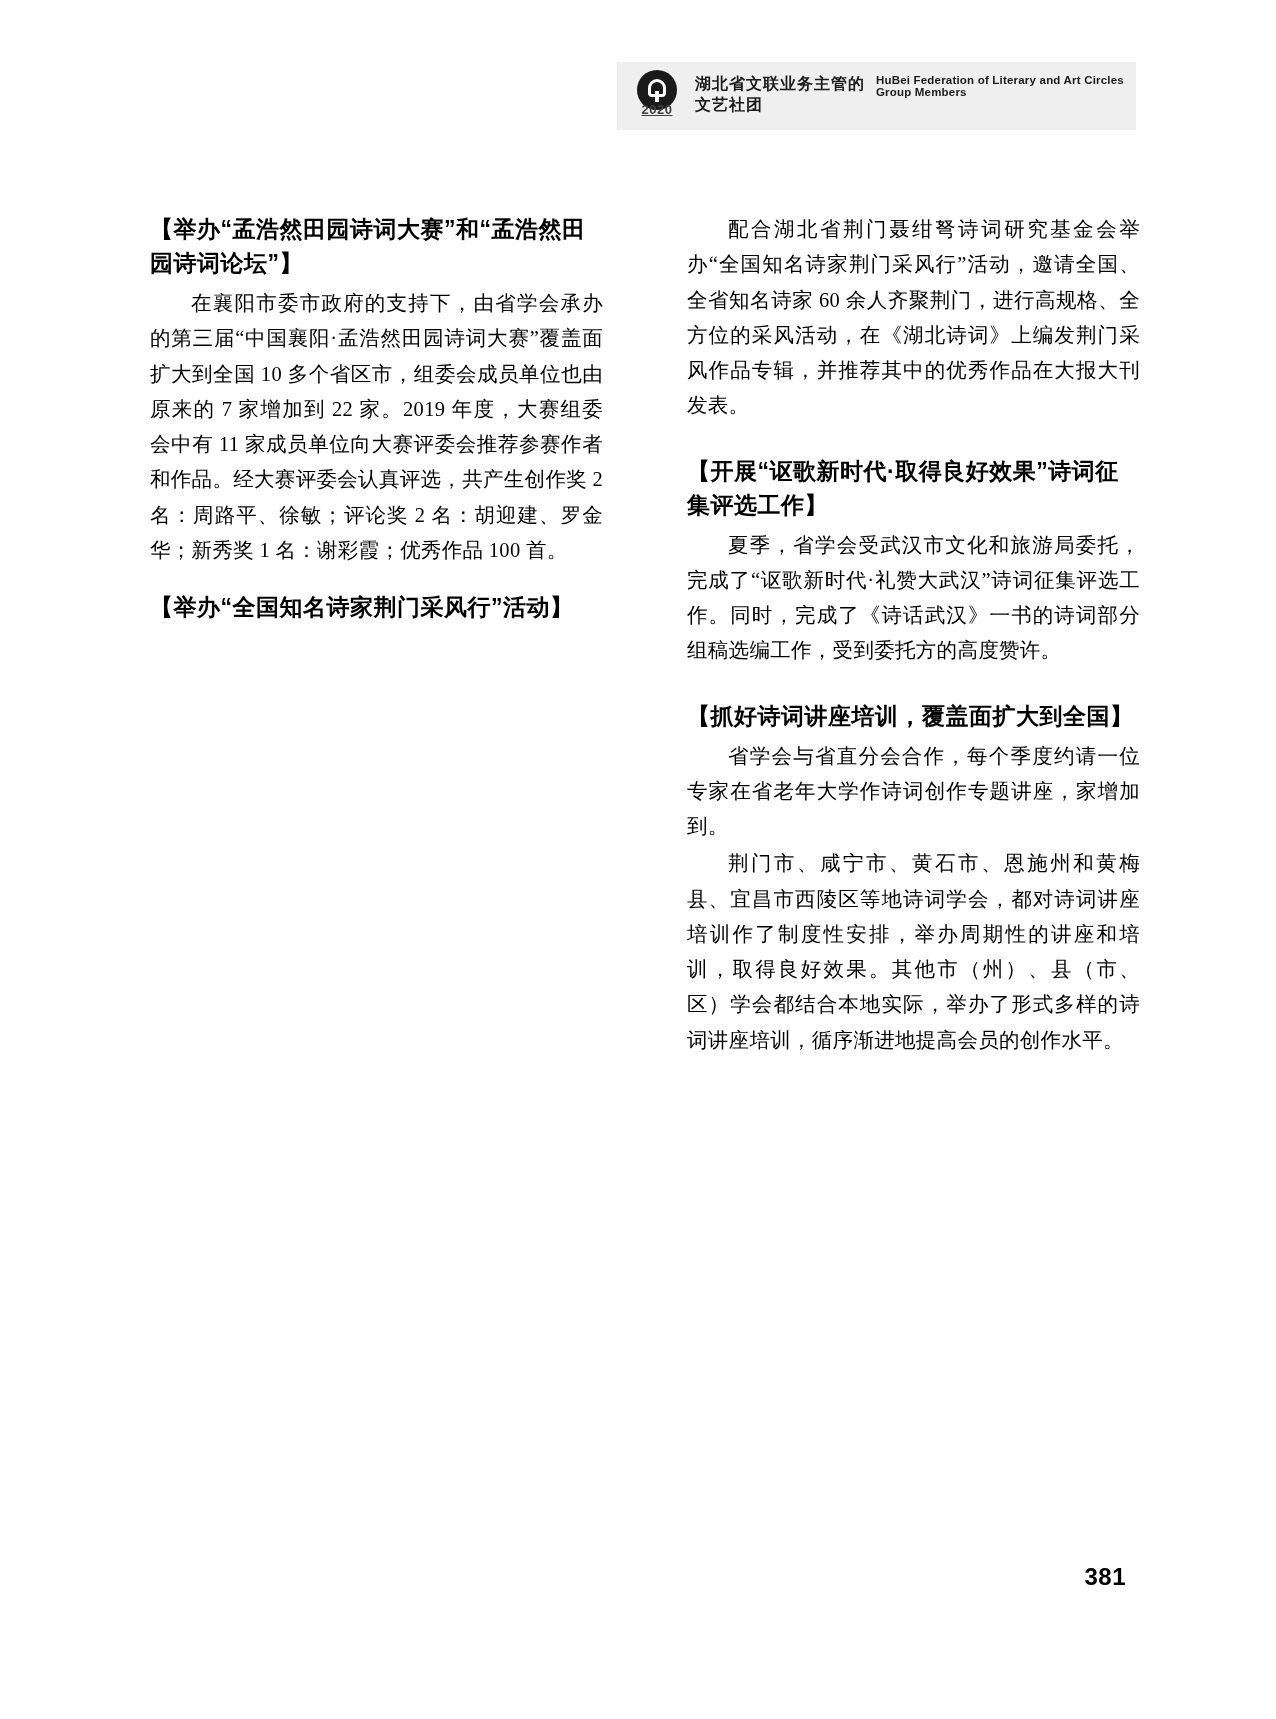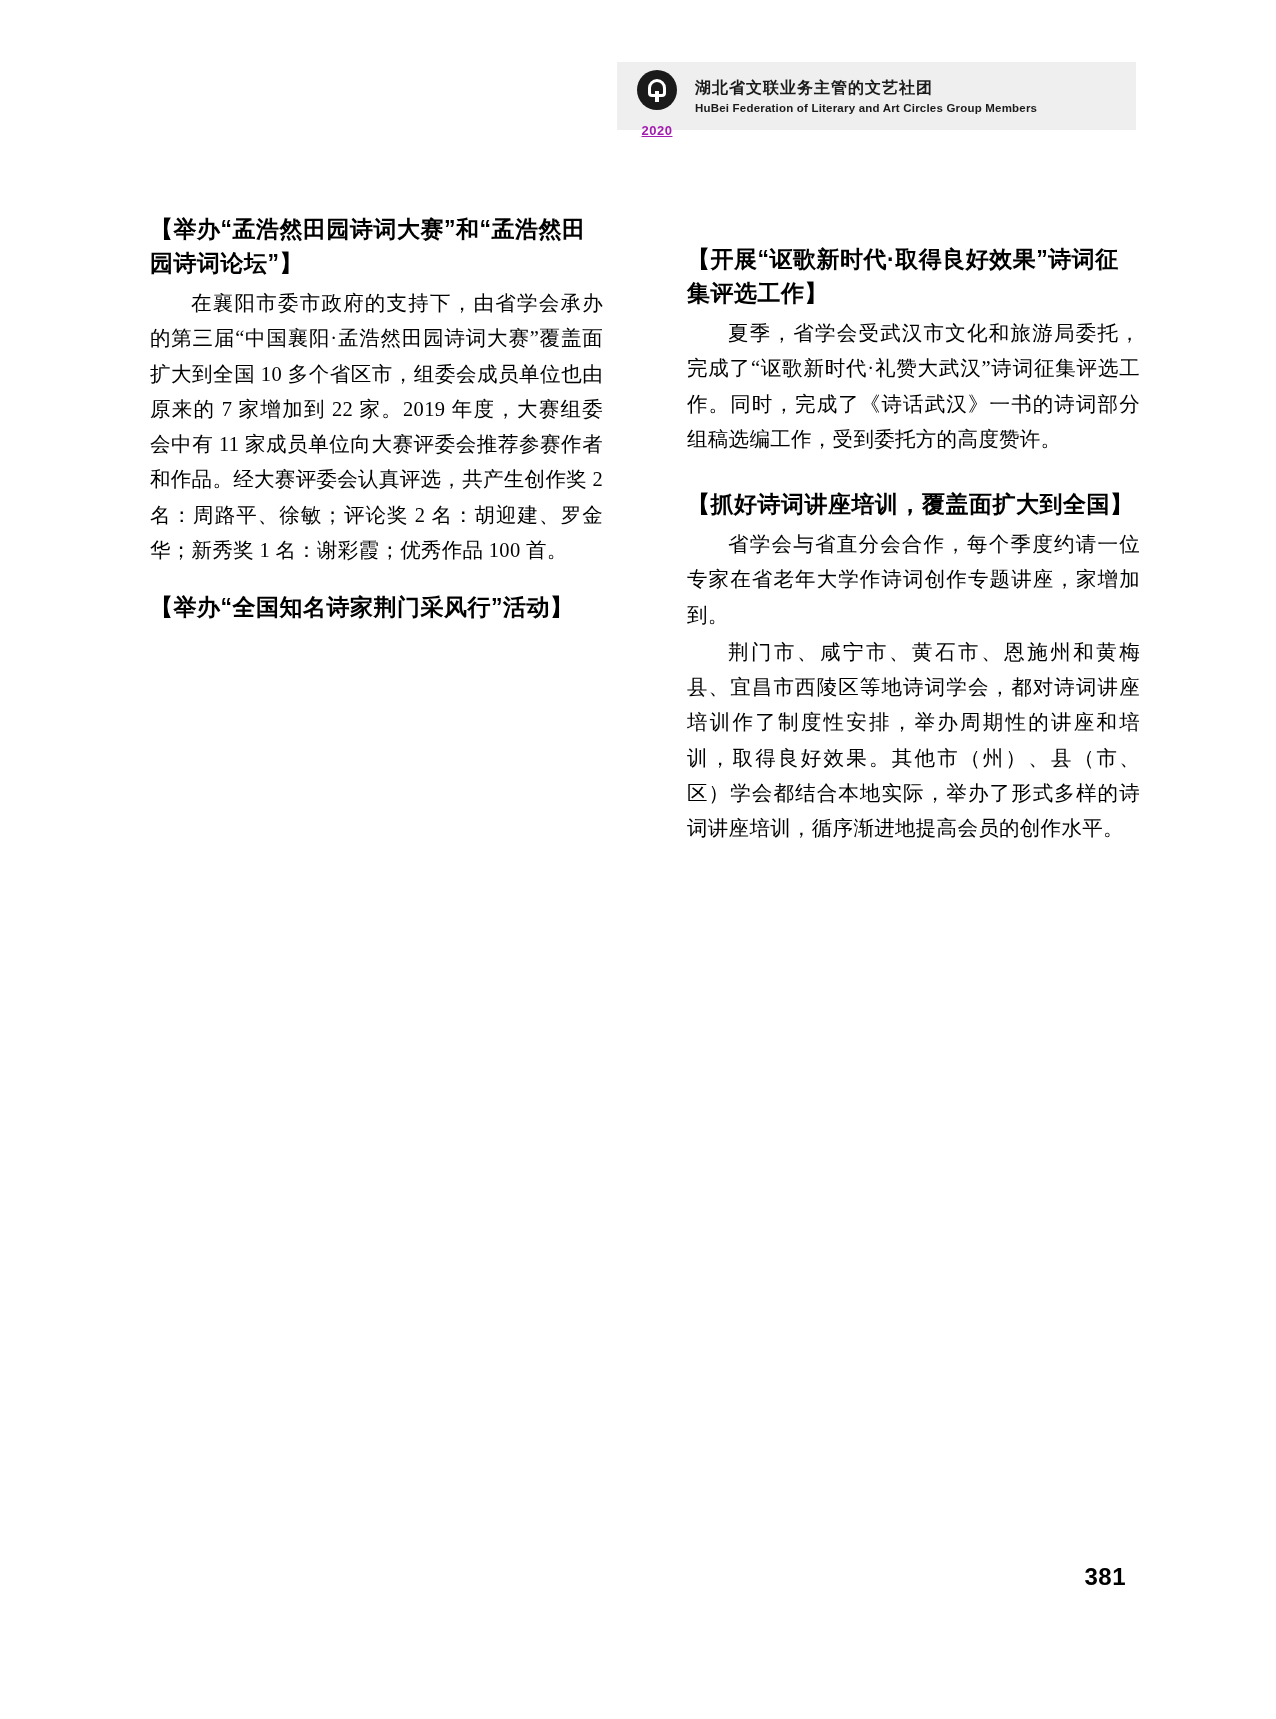--- a/index.html
+++ b/index.html
@@ -61,33 +61,33 @@
     position: absolute;
     top: 21px;
     left: 18px;
     width: 4px;
     height: 11px;
     background: #ffffff;
   }
   .header-logo .year {
     position: absolute;
     left: 0;
-    top: 53px;
+    top: 32px;
     width: 52px;
     text-align: center;
     font-family: "Liberation Sans", sans-serif;
     font-weight: bold;
     font-size: 13px;
     letter-spacing: 0.5px;
-    color: #a21caf;
+    color: #404040;
     text-decoration: underline;
   }
   .header-text {
     display: flex;
-    flex-direction: column;
+    flex-direction: row;
     justify-content: center;
   }
   .header-cn {
     font-family: "Liberation Sans", sans-serif;
     font-weight: bold;
     font-size: 16px;
     letter-spacing: 1px;
     color: #1a1a1a;
     margin-bottom: 3px;
   }
@@ -172,20 +172,21 @@
 <div class="page-body">
 
   <div class="column col-left">
     <h2 class="section-title">【举办“孟浩然田园诗词大赛”和“孟浩然田园诗词论坛”】</h2>
     <p class="para">在襄阳市委市政府的支持下，由省学会承办的第三届“中国襄阳·孟浩然田园诗词大赛”覆盖面扩大到全国 10 多个省区市，组委会成员单位也由原来的 7 家增加到 22 家。2019 年度，大赛组委会中有 11 家成员单位向大赛评委会推荐参赛作者和作品。经大赛评委会认真评选，共产生创作奖 2 名：周路平、徐敏；评论奖 2 名：胡迎建、罗金华；新秀奖 1 名：谢彩霞；优秀作品 100 首。</p>
     <div class="spacer-after-para"></div>
     <h2 class="section-title">【举办“全国知名诗家荆门采风行”活动】</h2>
   </div>
 
   <div class="column col-right">
+    <p class="para">配合湖北省荆门聂绀弩诗词研究基金会举办“全国知名诗家荆门采风行”活动，邀请全国、全省知名诗家 60 余人齐聚荆门，进行高规格、全方位的采风活动，在《湖北诗词》上编发荆门采风作品专辑，并推荐其中的优秀作品在大报大刊发表。</p>
     <h2 class="section-title">【开展“讴歌新时代·取得良好效果”诗词征集评选工作】</h2>
     <p class="para">夏季，省学会受武汉市文化和旅游局委托，完成了“讴歌新时代·礼赞大武汉”诗词征集评选工作。同时，完成了《诗话武汉》一书的诗词部分组稿选编工作，受到委托方的高度赞许。</p>
     <h2 class="section-title">【抓好诗词讲座培训，覆盖面扩大到全国】</h2>
     <p class="para">省学会与省直分会合作，每个季度约请一位专家在省老年大学作诗词创作专题讲座，家增加到。</p>
     <p class="para">荆门市、咸宁市、黄石市、恩施州和黄梅县、宜昌市西陵区等地诗词学会，都对诗词讲座培训作了制度性安排，举办周期性的讲座和培训，取得良好效果。其他市（州）、县（市、区）学会都结合本地实际，举办了形式多样的诗词讲座培训，循序渐进地提高会员的创作水平。</p>
   </div>
 
 </div>
 
 <div class="page-number">381</div>

